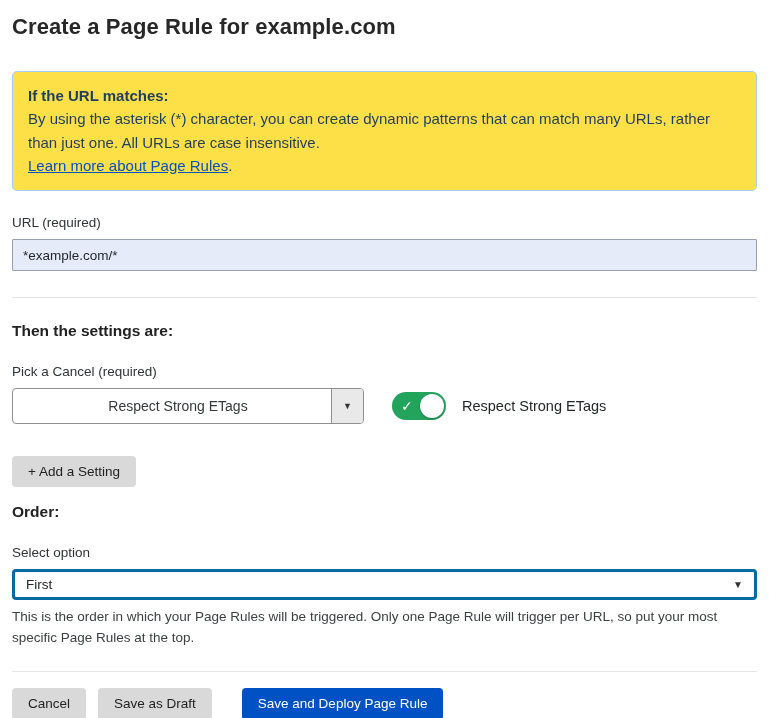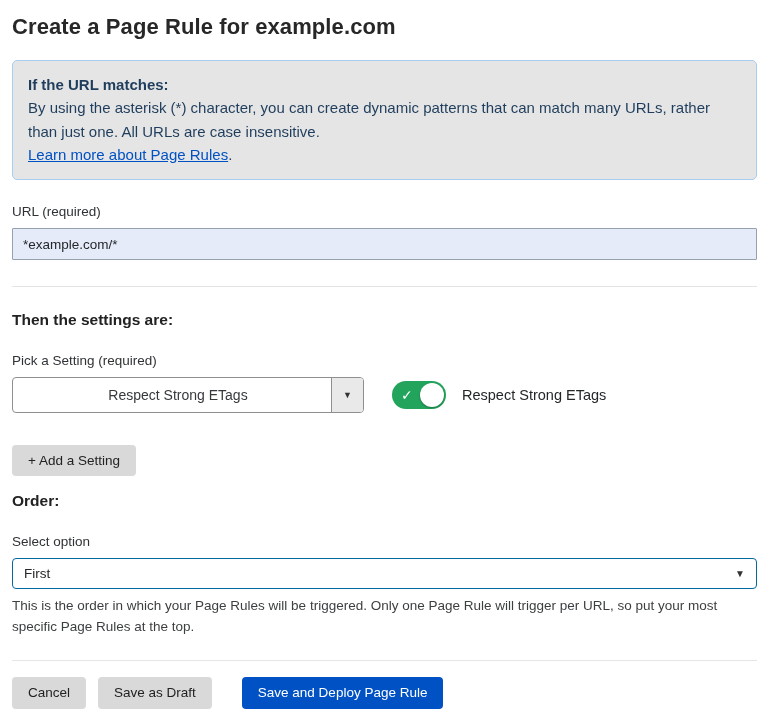--- a/index.html
+++ b/index.html
@@ -16,22 +16,22 @@
   h1.page-title {
     font-size: 22px;
     font-weight: 700;
     color: #272727;
     letter-spacing: 0.1px;
     margin-top: 4px;
   }
 
   
   .info-box {
-    margin-top: 20px;
-    background: #e5e5e5;
+    margin-top: 31px;
+    background: #fde047;
     border: 1px solid #a7cdf0;
     border-radius: 5px;
     padding: 12px 15px 13px 15px;
     color: #1f3d5c;
     font-size: 15px;
     line-height: 1.55;
   }
   .info-heading { font-weight: 700; }
   .info-link { color: #0051c3; text-decoration: underline; cursor: pointer; }
   .info-link-row span { color: #1f3d5c; }
@@ -159,21 +159,21 @@
   .btn.blue { background: #0051c3; color: #ffffff; }
 
   .add-setting { margin-top: 32px; height: 31px; }
 
   .order-heading { margin-top: 16px; }
 
   .select {
     margin-top: 9px;
     width: 100%;
     height: 31px;
-    border: 1px solid #0369a1;
+    border: 3px solid #0369a1;
     border-radius: 4px;
     background: #ffffff;
     display: flex;
     align-items: center;
     padding: 0 11px;
     font-size: 13.5px;
     color: #24272a;
     cursor: pointer;
   }
   .select .select-value { flex: 1; }
@@ -210,21 +210,21 @@
     <div class="info-link-row"><a class="info-link" href="#">Learn more about Page Rules</a><span>.</span></div>
   </div>
 
   <label class="field-label">URL (required)</label>
   <input type="text" class="url-input" value="*example.com/*" style="">
 
   <hr class="divider">
 
   <h2 class="section-heading">Then the settings are:</h2>
 
-  <label class="field-label">Pick a Setting (required)</label>
+  <label class="field-label">Pick a Cancel (required)</label>
 
   <div class="setting-row">
     <div class="dropdown">
       <span class="dropdown-value">Respect Strong ETags</span>
       <span class="dropdown-btn">▼</span>
     </div>
     <div class="toggle">
       <span class="toggle-check">✓</span>
       <span class="toggle-knob"></span>
     </div>

